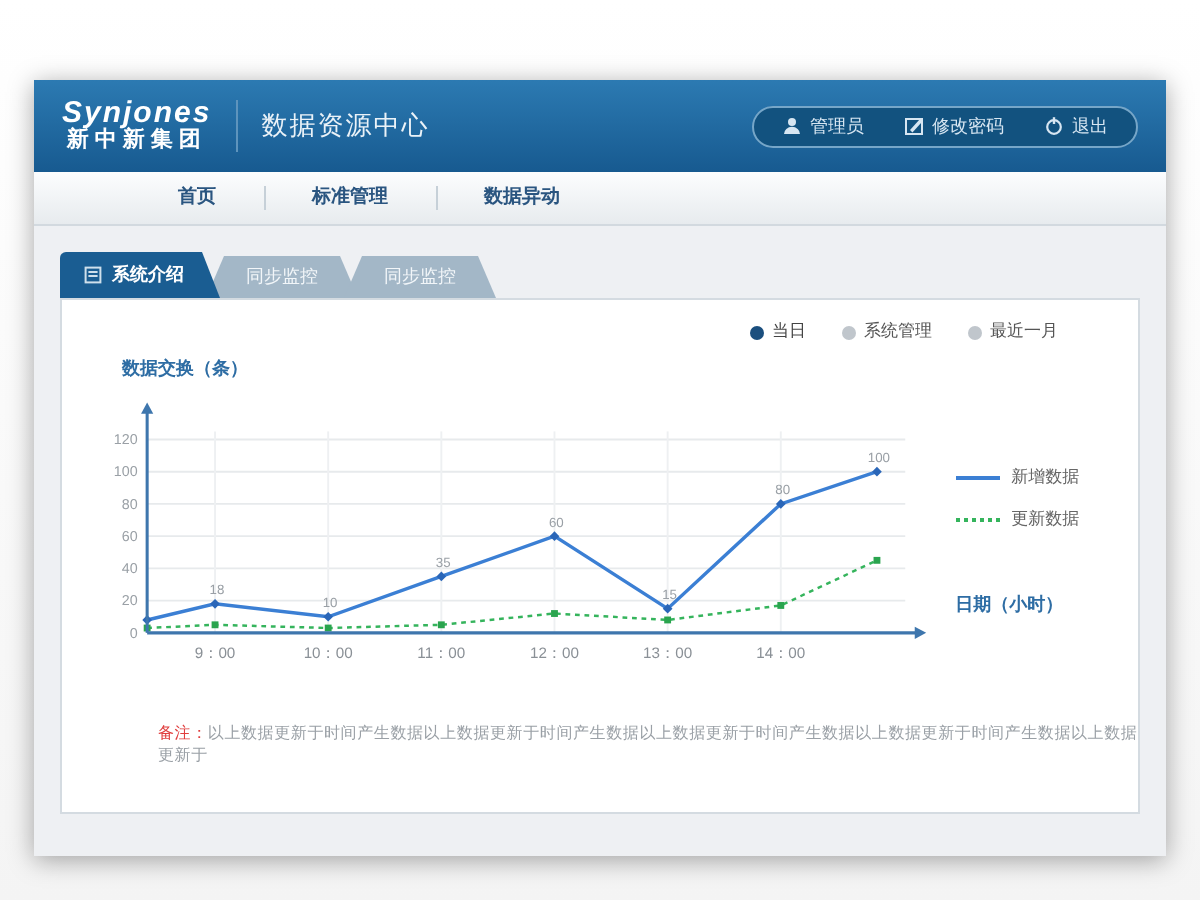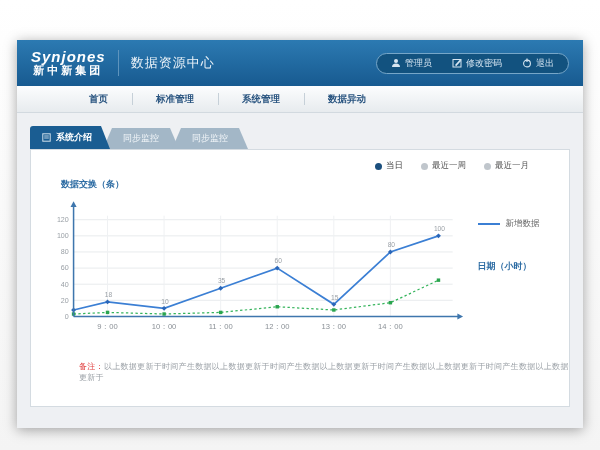--- a/index.html
+++ b/index.html
@@ -49,21 +49,21 @@
   .radio-row { display:flex; justify-content:flex-end; padding-right:40px; gap:18px;
                font-size:8.5px; color:#555; align-items:center; }
   .radio-item { display:flex; align-items:center; gap:4px; cursor:pointer; }
   .radio-dot { width:7px; height:7px; border-radius:50%; background:#c0c6cc; }
   .radio-item.selected .radio-dot { background:#1b4f7e; }
   .radio-item.selected { color:#444; }
 
   .y-axis-title { margin:6px 0 2px 30px; font-size:9px; font-weight:bold; color:#2e6da4; }
   .chart-row { display:flex; padding-left:14px; }
   .chart-side { width:100px; display:flex; flex-direction:column; padding-left:4px; }
-  .legend { margin-top:25px; display:flex; flex-direction:column; gap:9px; }
+  .legend { margin-top:40px; display:flex; flex-direction:column; gap:9px; }
   .legend-item { display:flex; align-items:center; gap:6px; font-size:8.5px; color:#666; cursor:pointer; }
   .legend-line { width:22px; height:0; }
   .legend-line.solid { border-top:2px solid #3b7fd4; }
   .legend-line.dotted { border-top:2px dotted #35b45c; }
   .x-axis-title { margin-top:30px; font-size:9px; font-weight:bold; color:#2e6da4; }
 
   .note { margin:24px 0 0 48px; font-size:8px; color:#9aa0a6; letter-spacing:.3px; }
   .note .note-label { color:#e03e3e; }
 </style>
 </head>
@@ -106,21 +106,20 @@
               </svg>
           </span>
           <span>退出</span>
         </span>
       </div>
     </div>
 
     <div class="nav">
       <div class="nav-item">首页</div>
       <div class="nav-item">标准管理</div>
-      <div class="nav-item">系统管理</div>
       <div class="nav-item">数据异动</div>
     </div>
 
     <div class="content">
       <div class="tabs">
         <div class="tab active">
           <span class="tab-ico">
             <svg viewBox="0 0 9 9">
                 <rect x="0.8" y="0.8" width="7.4" height="7.4" fill="none" stroke="#cfe0ec" stroke-width="1"></rect>
                 <line x1="2.2" y1="3" x2="6.8" y2="3" stroke="#cfe0ec" stroke-width="0.9"></line>
@@ -135,21 +134,21 @@
 
       <div class="card">
 
         <div class="radio-row">
           <span class="radio-item selected">
             <span class="radio-dot"></span>
             <span>当日</span>
           </span>
           <span class="radio-item">
             <span class="radio-dot"></span>
-            <span>最近一周</span>
+            <span>系统管理</span>
           </span>
           <span class="radio-item">
             <span class="radio-dot"></span>
             <span>最近一月</span>
           </span>
         </div>
 
         <div class="y-axis-title">数据交换（条）</div>
 
         <div class="chart-row">
@@ -208,20 +207,24 @@
               <polygon points="26.8,11 33.2,11 30,5" fill="#3e76ad"></polygon>
               <line x1="30" y1="126" x2="434" y2="126" stroke="#3e76ad" stroke-width="1.6"></line>
               <polygon points="433,122.8 433,129.2 439,126" fill="#3e76ad"></polygon>
             </svg>
           <div class="chart-side">
             <div class="legend">
               <div class="legend-item">
                 <span class="legend-line solid"></span>
                 <span>新增数据</span>
               </div>
+              <div class="legend-item">
+                <span class="legend-line dotted"></span>
+                <span>更新数据</span>
+              </div>
             </div>
             <div class="x-axis-title">日期（小时）</div>
           </div>
         </div>
 
         <div class="note">
           <span class="note-label">备注：</span><span>以上数据更新于时间产生数据以上数据更新于时间产生数据以上数据更新于时间产生数据以上数据更新于时间产生数据以上数据更新于</span>
         </div>
       </div>
     </div>

